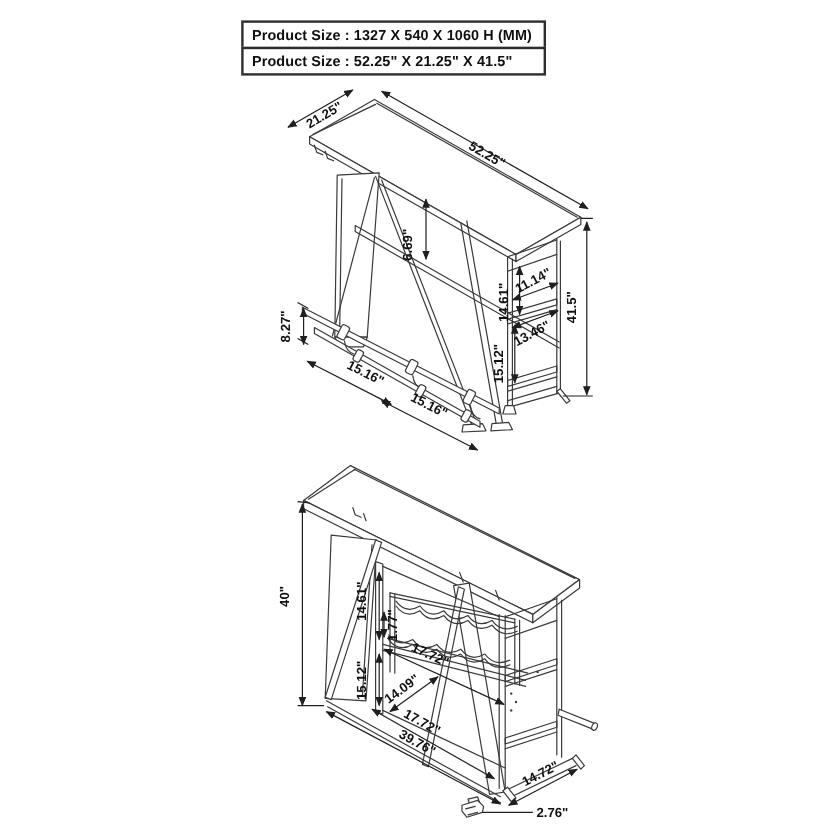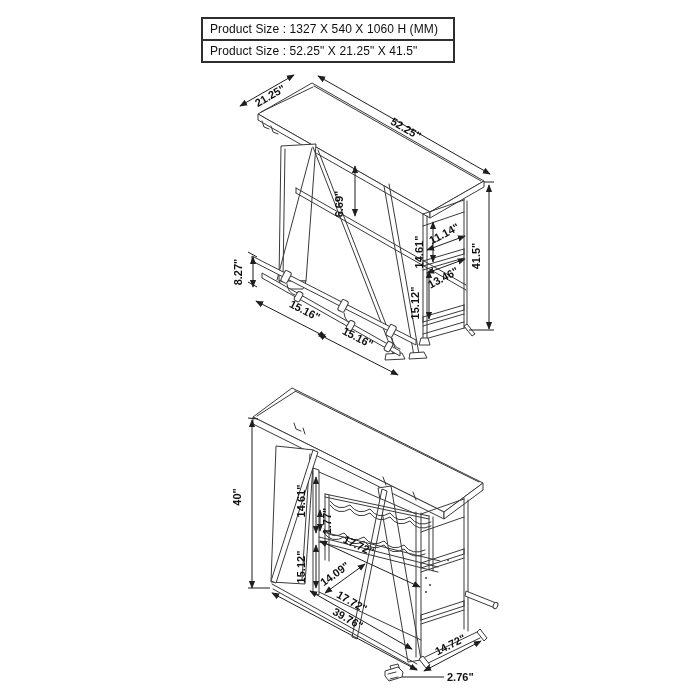--- a/index.html
+++ b/index.html
@@ -1,20 +1,20 @@
 <!DOCTYPE html>
 <html><head>
 <meta charset="utf-8">
 <style>
   html,body{margin:0;padding:0;background:#fff;}
   .sheet{position:relative;width:700px;height:700px;background:#fff;overflow:hidden;
          font-family:"Liberation Sans",sans-serif;}
   .size-box{position:absolute;left:201px;top:17px;width:254px;}
   .size-row{box-sizing:border-box;border:2px solid #2e2e2e;background:#fff;
-            padding:3px 6px 3px 7px;font-size:12px;font-weight:normal;color:#0f0f0f;
+            padding:3px 6px 3px 7px;font-size:12px;font-weight:bold;color:#0f0f0f;
             white-space:nowrap;letter-spacing:0.1px;}
   .size-row + .size-row{margin-top:-2px;}
   svg{position:absolute;left:0;top:0;}
   .ln{stroke:#3a3a3a;fill:none;stroke-width:1;stroke-linecap:round;stroke-linejoin:round;}
   .pn{stroke:#3a3a3a;fill:#ffffff;stroke-width:1;stroke-linejoin:round;}
   .dim{stroke:#1f1f1f;fill:none;stroke-width:1;}
   .dimtxt{font-family:"Liberation Sans",sans-serif;font-size:11px;font-weight:bold;
           fill:#111;text-anchor:middle;}
   .dot{fill:#3a3a3a;stroke:none;}
 </style>

